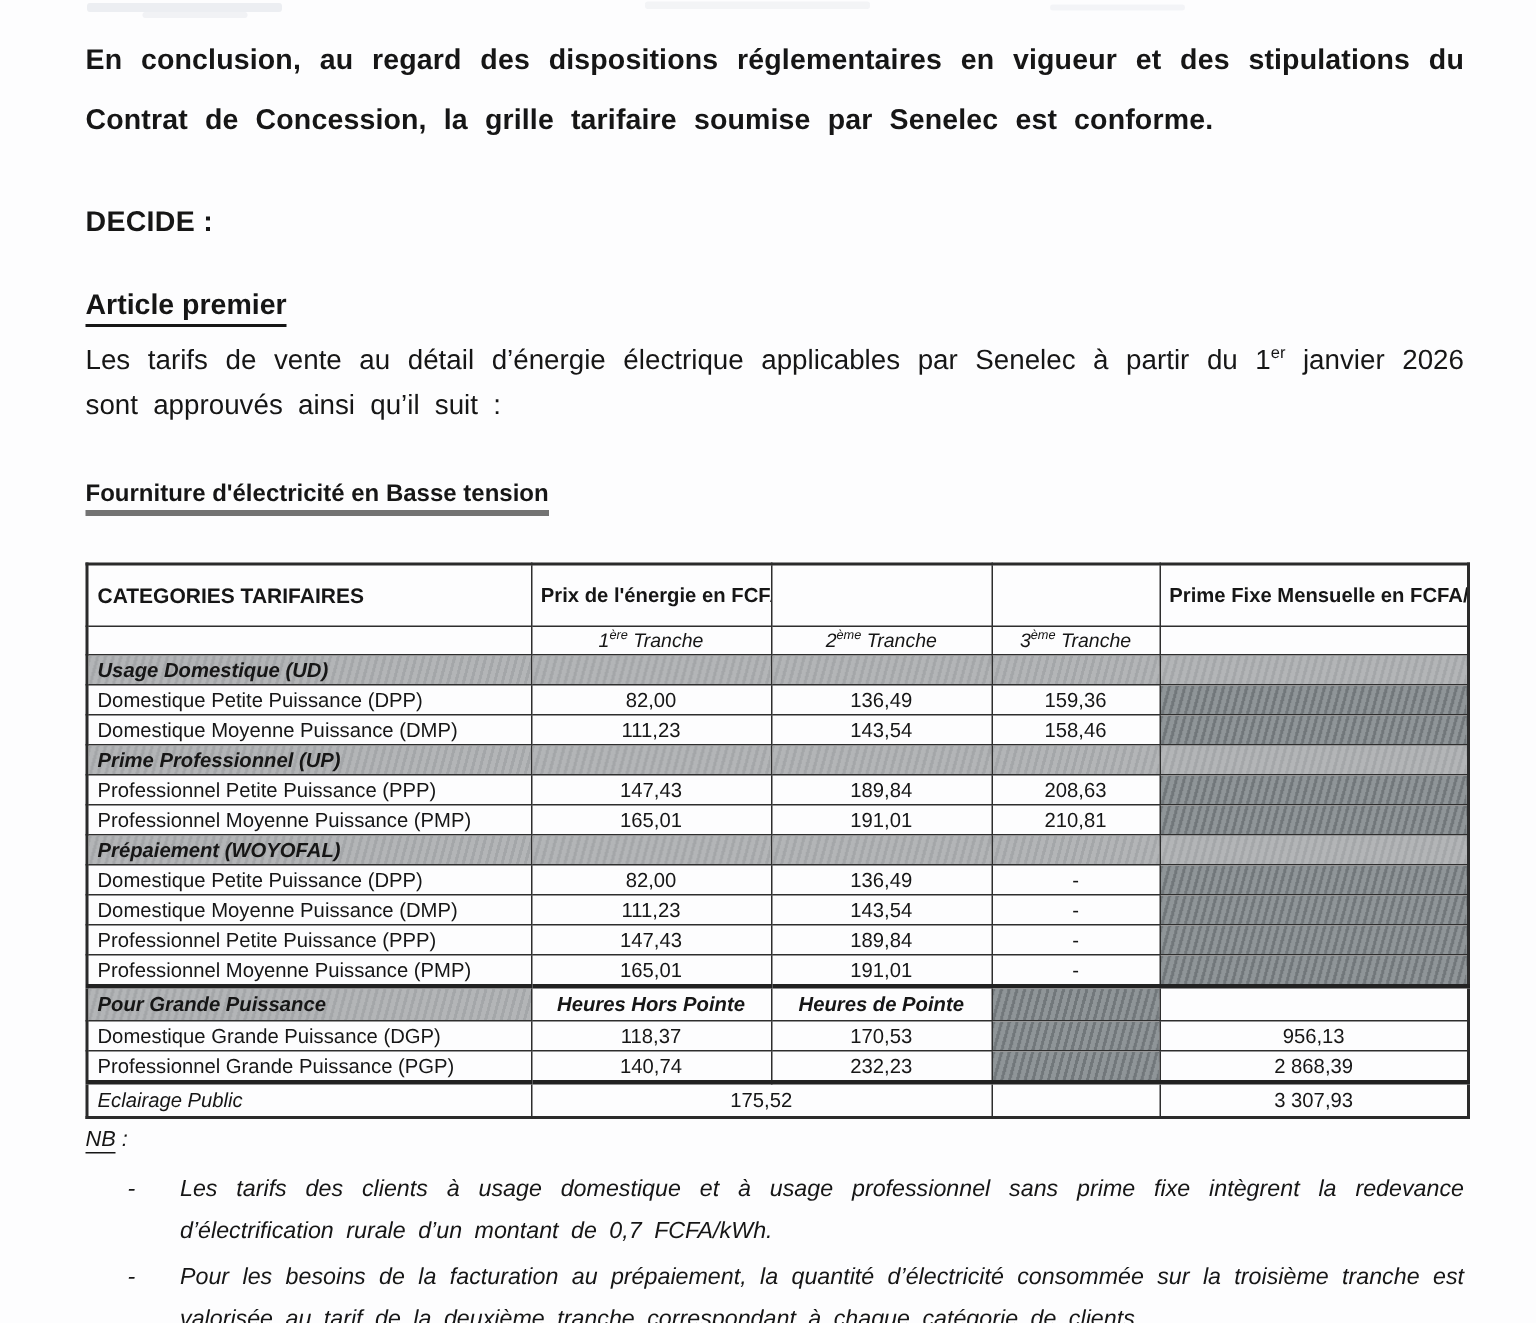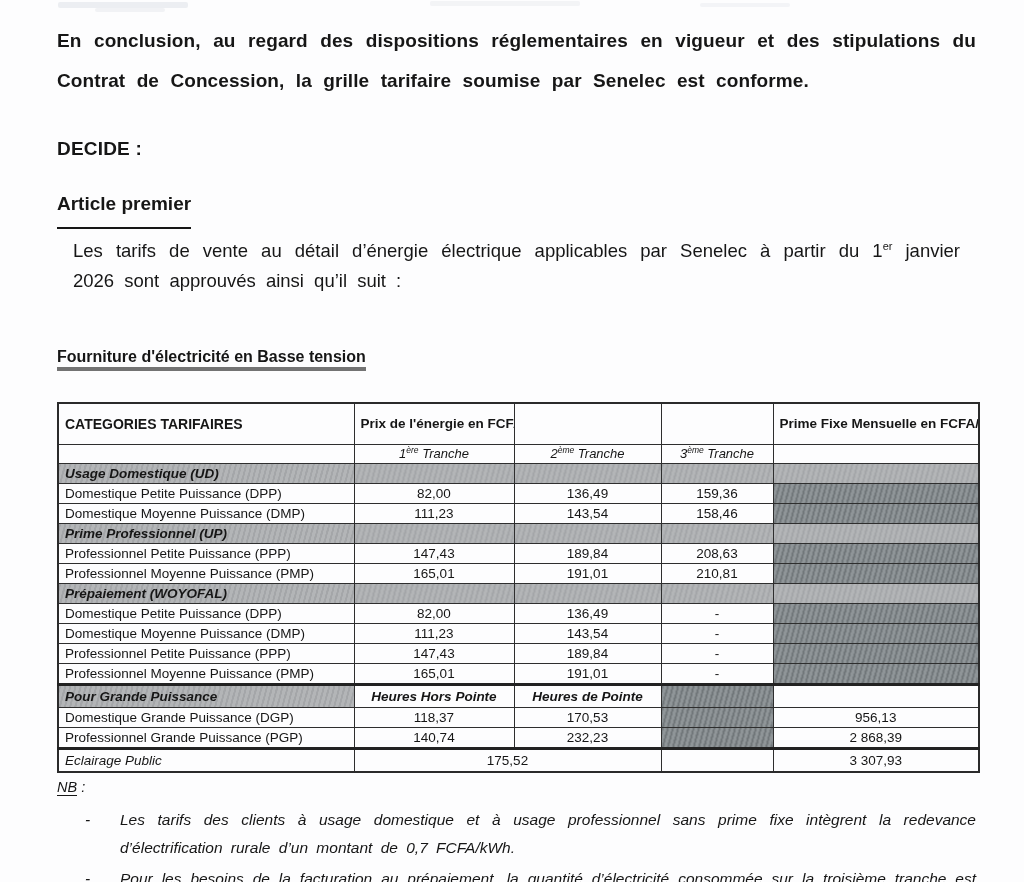--- a/index.html
+++ b/index.html
@@ -28,24 +28,24 @@
   }
   .decide{
     margin:0;margin-top:37px;
     font-size:19px;font-weight:700;letter-spacing:.2px;
   }
   .article-title{
     margin:0;margin-top:33px;
     font-size:19px;font-weight:700;
     display:inline-block;
     border-bottom:2.5px solid #161616;
-    padding-bottom:12px;
+    padding-bottom:1px;
   }
   .article-body{
-    margin:16px;margin-top:7px;
+    margin:0;margin-top:7px;
     font-size:18.5px;line-height:30px;
     text-align:justify;word-spacing:5px;
   }
   .article-body sup{font-size:11px;line-height:0;}
   .basse-tension{
     margin:0;margin-top:36px;
     font-size:16px;font-weight:700;
     display:inline-block;
     border-bottom:4px solid #737373;
     padding-bottom:1px;

